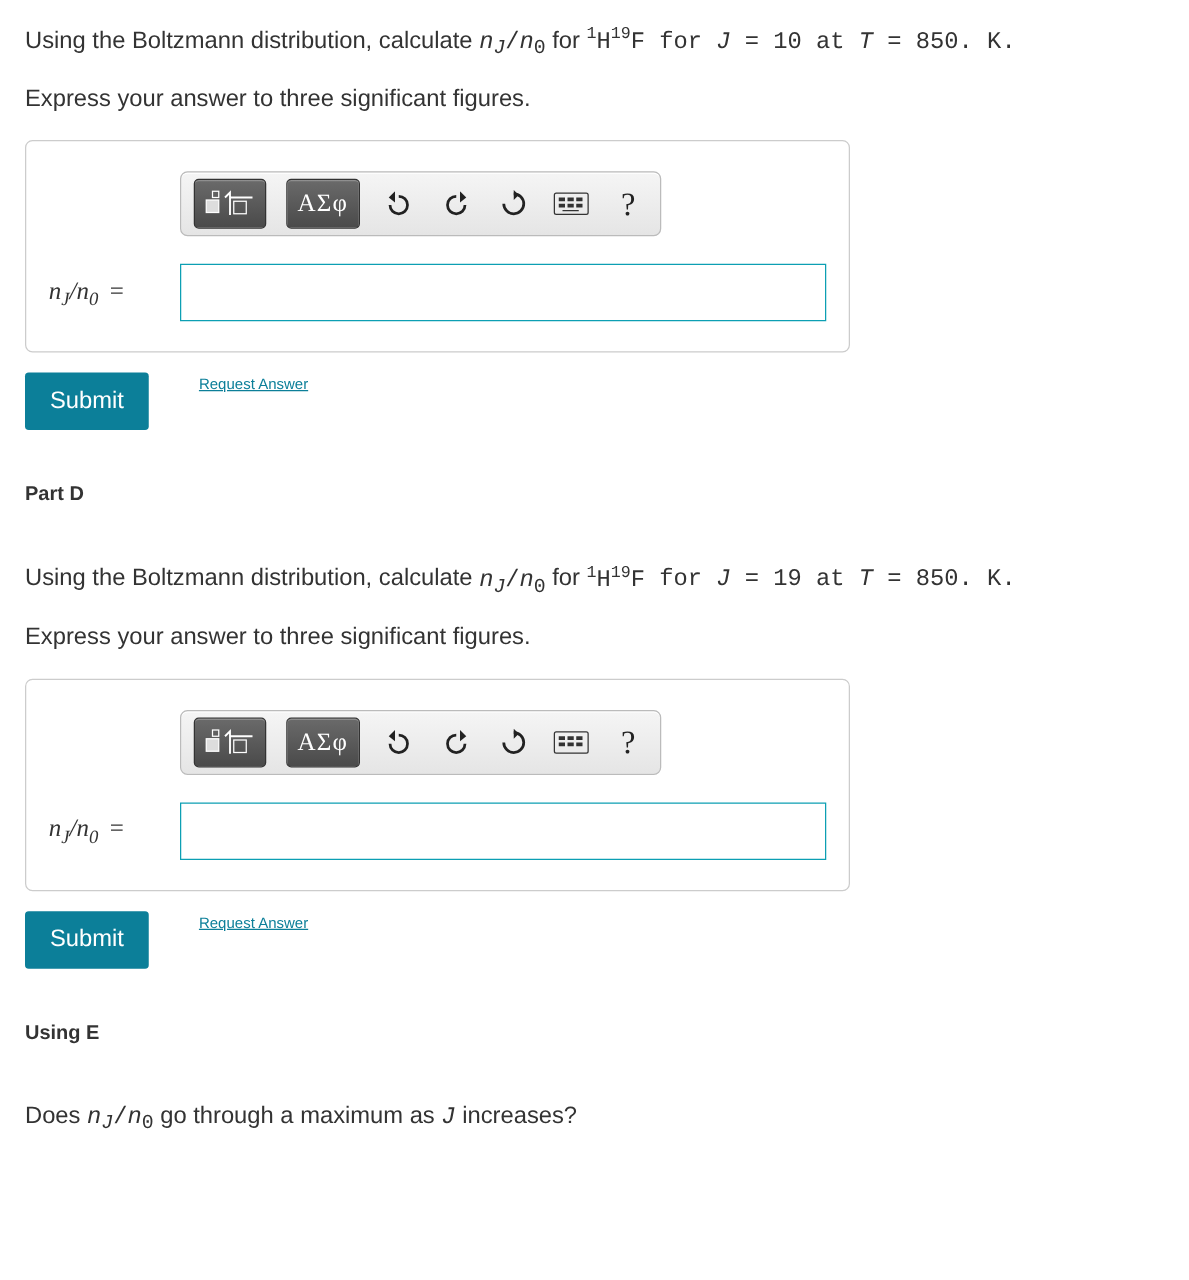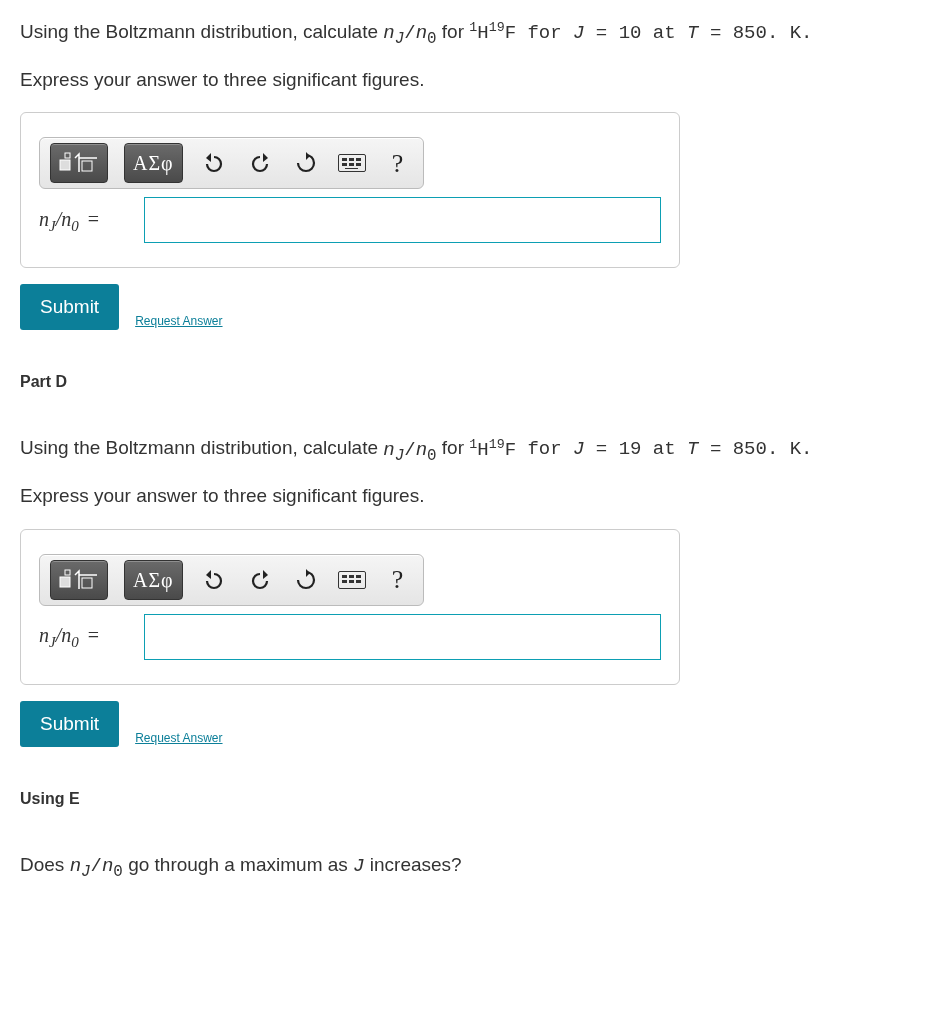--- a/index.html
+++ b/index.html
@@ -21,20 +21,21 @@
     padding: 24px 18px 24px 18px;
     margin-bottom: 16px;
     background: #fff;
     width: 660px;
     max-width: 100%;
   }
   .toolbar-row {
     display: flex;
     align-items: center;
     justify-content: flex-start;
+    margin-left: 105px;
     text-align: right;
   }
   .toolbar {
     display: inline-flex;
     align-items: center;
     background: linear-gradient(#f5f5f5,#e5e5e5);
     border: 1px solid #bbb;
     border-radius: 6px;
     padding: 5px 10px;
     gap: 16px;
@@ -62,43 +63,43 @@
   .tb-plain {
     font-size: 22px;
     color: #222;
     min-width: 30px;
     height: 30px;
   }
   .tb-plain.q { font-family: 'Times New Roman', serif; }
   .input-row {
     display: flex;
     align-items: center;
-    margin-top: 8px;
+    margin-top: 22px;
   }
   .lhs {
     font-family: 'Times New Roman', serif;
     font-style: italic;
     font-size: 20px;
     width: 105px;
     white-space: nowrap;
   }
   .lhs sub { font-size: 0.75em; }
   .lhs .eq { font-style: normal; margin-left: 4px;}
   .answer-input {
     flex: 1;
     height: 46px;
     border: 1px solid #0c9fb3;
     background: #fff;
     padding: 6px 8px;
     font-size: 18px;
   }
   .submit-row {
     display: flex;
-    align-items: flex-end;
-    gap: 16px;
+    align-items: flex-start;
+    gap: 40px;
     margin-bottom: 40px;
   }
   .btn-submit {
     background: #0c7f99;
     color: #fff;
     border: none;
     border-radius: 3px;
     font-size: 19px;
     padding: 12px 20px;
     cursor: pointer;

